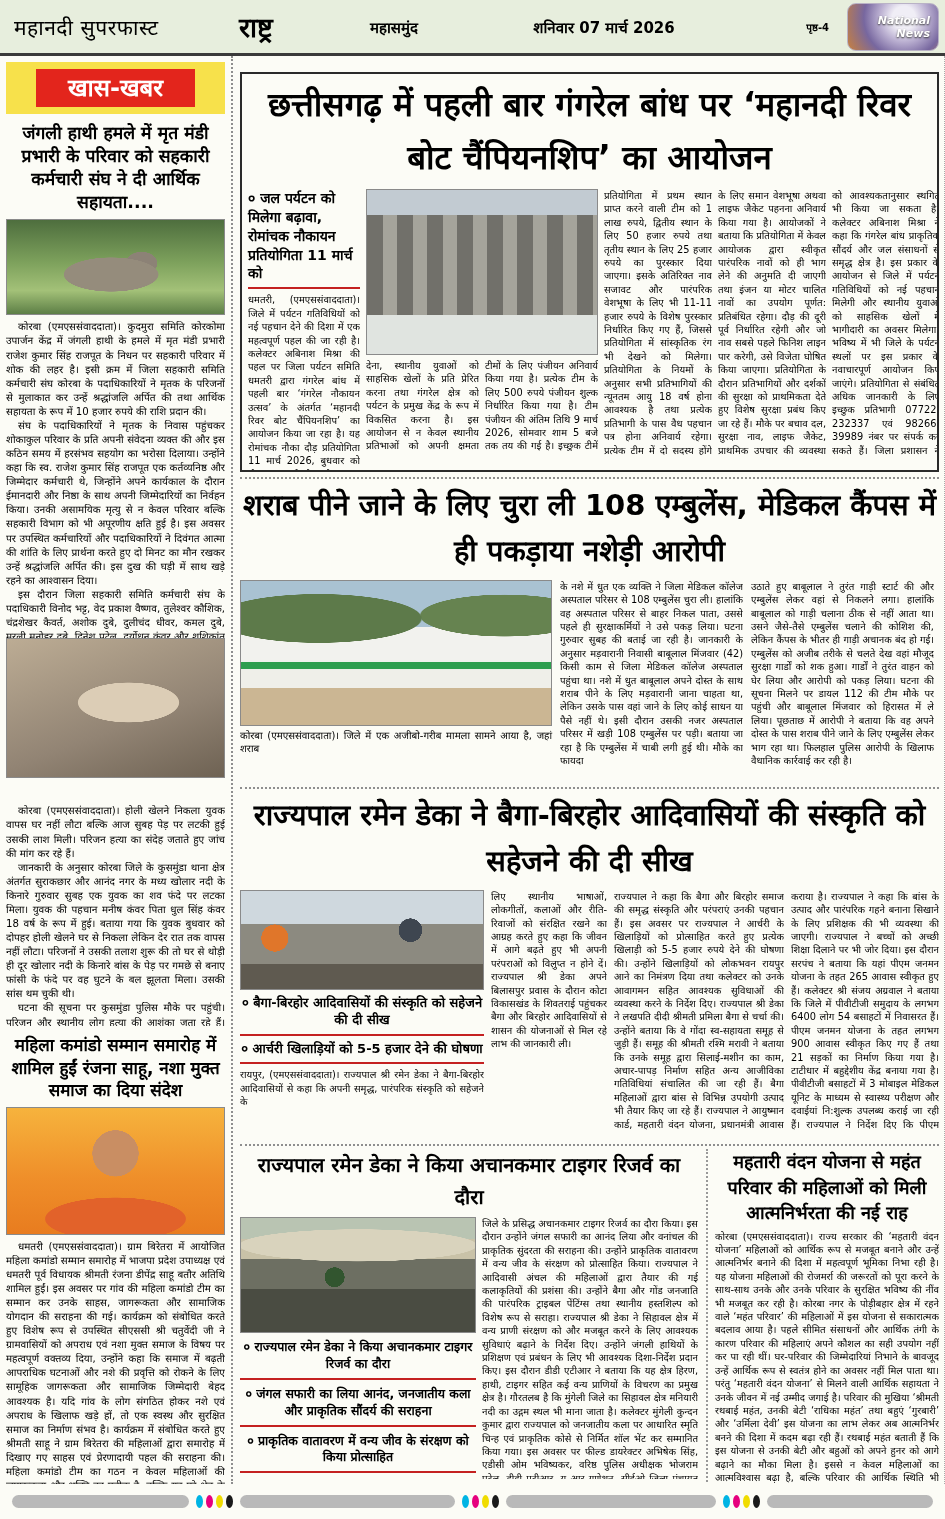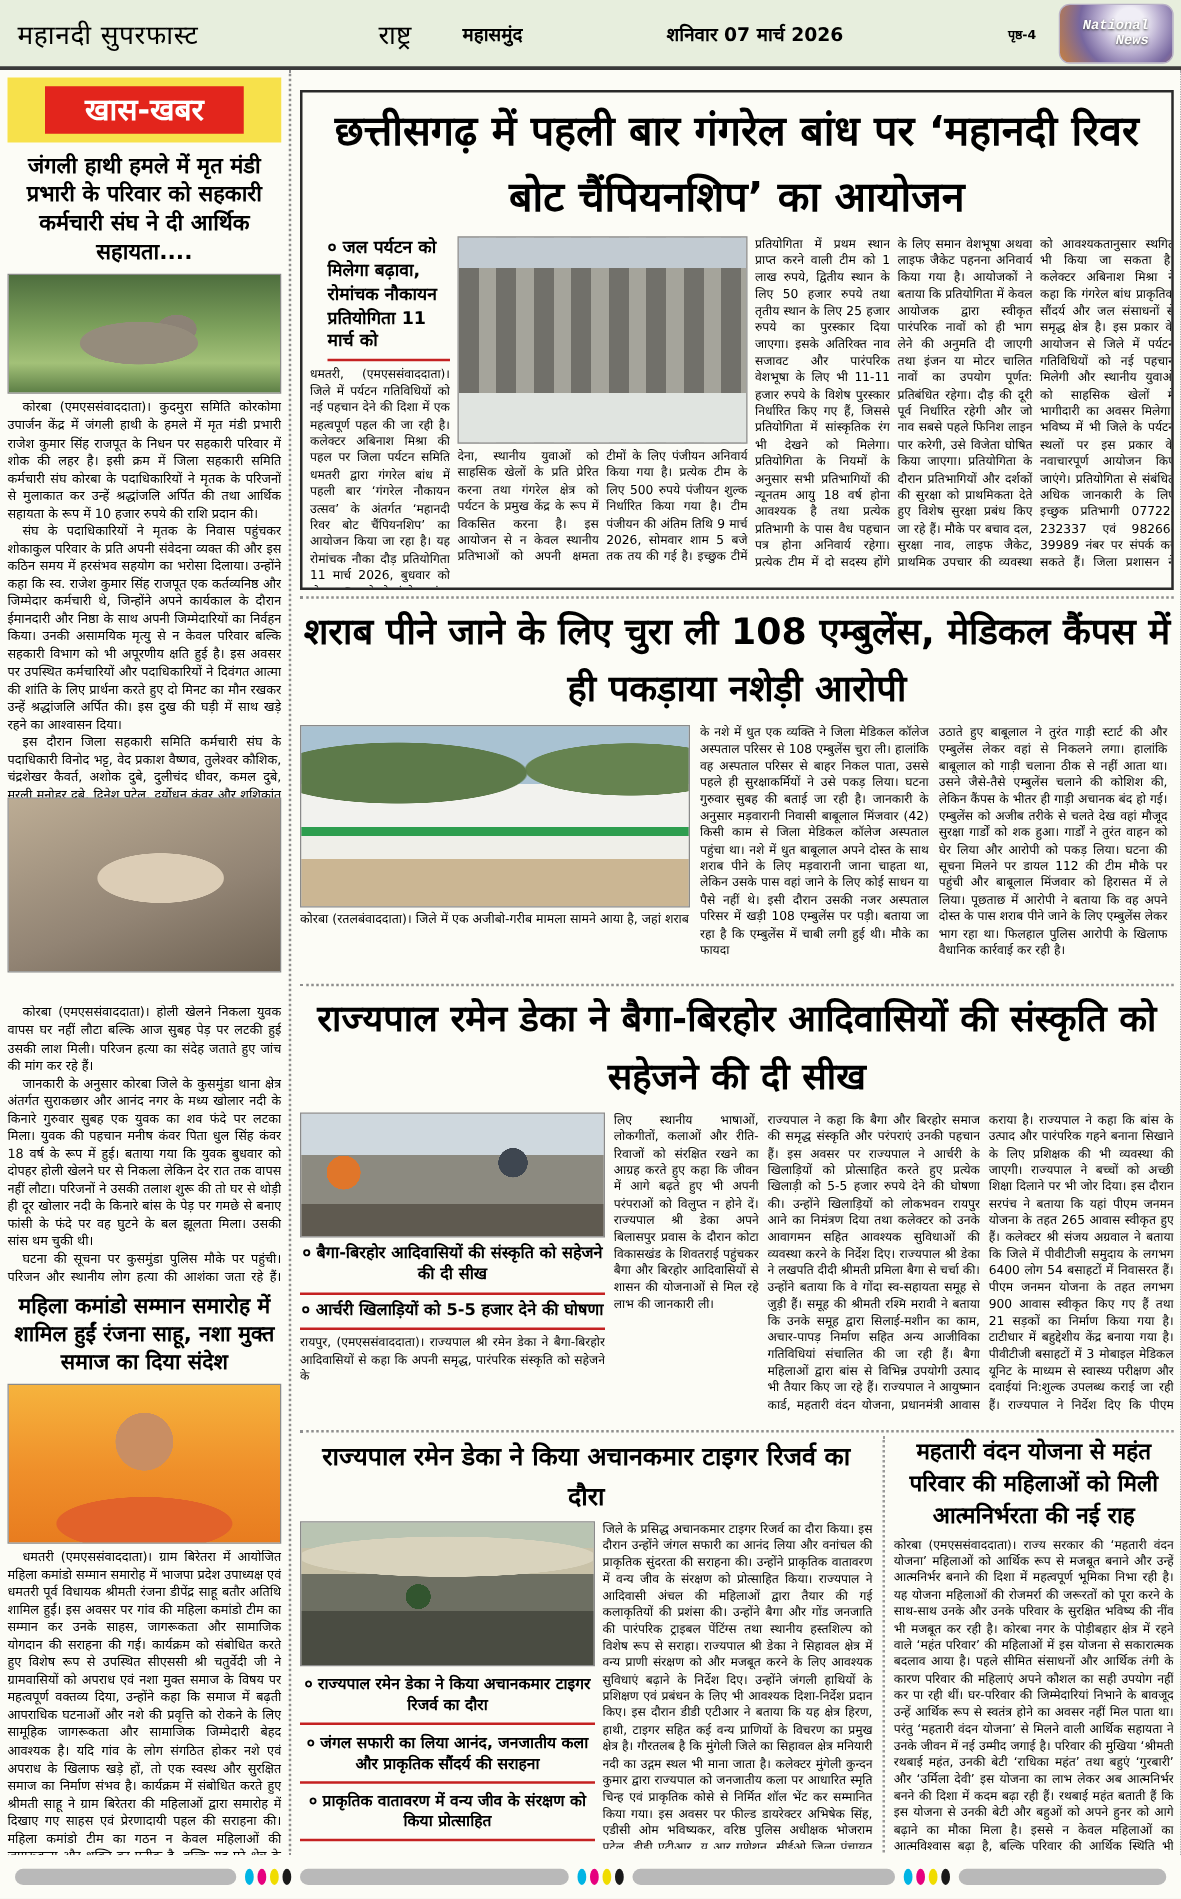--- a/index.html
+++ b/index.html
@@ -3,29 +3,29 @@
 <meta charset="utf-8">
 <style>
   * { margin:0; padding:0; box-sizing:border-box; }
   body { font-family:"DejaVu Sans", sans-serif; background:#e9e9e2; }
   .page { width:945px; height:1519px; margin:0 auto; background:#fcfcf6; overflow:hidden; position:relative; }
 
   
   .masthead { height:56px; background:#e7eedd; border-bottom:3px solid #3a3a3a;
               display:flex; align-items:center; padding:0 6px 0 14px; gap:10px; }
   .m-brand { font-size:21px; font-weight:normal; letter-spacing:0.5px; flex:0 0 215px; }
-  .m-rashtr { font-size:21px; font-weight:normal; flex:0 0 90px; text-align:right; }
+  .m-rashtr { font-size:27px; font-weight:bold; flex:0 0 90px; text-align:left; }
   .m-city { font-size:15px; font-weight:bold; flex:0 0 110px; text-align:center; }
   .m-date { font-size:15px; font-weight:bold; flex:1 1 auto; text-align:center; }
   .m-page { font-size:10px; font-weight:bold; flex:0 0 70px; text-align:right; }
   .m-logo { flex:0 0 92px; height:48px; margin-left:8px; border-radius:9px; border:1px solid #b9b2c6;
             background: radial-gradient(circle at 62% 30%, #f0eef6 0 18%, #b9aed0 38%, #77679f 62%, #c8803e 100%);
             color:#fff; font-size:11px; font-weight:bold; font-style:italic;
-            display:flex; flex-direction:column; justify-content:center; align-items:flex-end; padding-right:19px;
-            text-shadow:0 1px 2px #333;font-family:Liberation Mono, monospace; }
+            display:flex; flex-direction:column; justify-content:center; align-items:flex-end; padding-right:8px;
+            text-shadow:0 1px 2px #333; }
 
   
   .content { display:flex; height:1428px; }
 
   
   .sidebar { width:233px; flex:0 0 233px; border-right:2px dotted #8e8e8e; padding:6px 6px 0 6px; overflow:hidden; }
   .khas-wrap { background:#f7e14b; padding:7px 30px; }
   .khas { background:#e3251c; color:#fff; font-size:24px; font-weight:bold; text-align:center; padding:1px 0 4px; }
   .s-head { font-weight:bold; text-align:center; line-height:1.32; margin:8px 0 5px; }
   .s-head.h1 { font-size:17.5px; }
@@ -48,21 +48,21 @@
 
   
   .main { flex:1 1 auto; padding:16px 5px 0 7px; border-right:1px dotted #aaa; overflow:hidden; }
   .headline { font-weight:bold; text-align:center; }
 
   .a1 { border:2px solid #2a2a2a; height:400px; padding:4px 6px; overflow:hidden; }
   .a1 .headline { font-size:33px; line-height:1.62; }
   .a1-content { display:flex; gap:6px; margin-top:4px; height:266px; }
   .a1-c1 { width:112px; flex:0 0 112px; }
   .subhead { font-size:14px; font-weight:bold; text-align:left; line-height:1.35;
-             border-bottom:2px solid #c42121; padding-bottom:4px; margin-bottom:4px;margin-left:14px; }
+             border-bottom:2px solid #c42121; padding-bottom:4px; margin-bottom:4px; }
   .coltxt { font-size:9.8px; line-height:1.37; text-align:justify; overflow:hidden; }
   .a1-c1 .coltxt { height:190px; }
   .a1-mid { width:232px; flex:0 0 232px; }
   .dam { height:166px;
     background: linear-gradient(180deg,#c2cbd2 0 15%, rgba(0,0,0,0) 15% 76%, #e0e4e0 76%),
                 repeating-linear-gradient(90deg,#71706a 0 16px,#a5a49b 16px 30px); }
   .a1-mid-cols { display:flex; gap:6px; margin-top:4px; }
   .a1-mid-cols .coltxt { width:113px; height:92px; }
   .a1-right { display:flex; gap:6px; flex:1 1 auto; }
   .a1-right .coltxt { width:108px; height:266px; }
@@ -193,21 +193,21 @@
             <div class="coltxt">को आवश्यकतानुसार स्थगित भी किया जा सकता है। कलेक्टर अबिनाश मिश्रा ने कहा कि गंगरेल बांध प्राकृतिक सौंदर्य और जल संसाधनों से समृद्ध क्षेत्र है। इस प्रकार के आयोजन से जिले में पर्यटन गतिविधियों को नई पहचान मिलेगी और स्थानीय युवाओं को साहसिक खेलों में भागीदारी का अवसर मिलेगा। भविष्य में भी जिले के पर्यटन स्थलों पर इस प्रकार के नवाचारपूर्ण आयोजन किए जाएंगे। प्रतियोगिता से संबंधित अधिक जानकारी के लिए इच्छुक प्रतिभागी 07722-232337 एवं 98266-39989 नंबर पर संपर्क कर सकते हैं। जिला प्रशासन ने अधिक से अधिक टीमों से इस आयोजन में भाग लेकर इसे सफल बनाने की अपील की है।</div>
           </div>
         </div>
       </div>
 
       <div class="a2 sect">
         <div class="headline">शराब पीने जाने के लिए चुरा ली 108 एम्बुलेंस, मेडिकल कैंपस में ही पकड़ाया नशेड़ी आरोपी</div>
         <div class="a2-content">
           <div class="a2-photoblk">
             <div class="ph ambulance"></div>
-            <div class="caption">कोरबा (रतलबंवाददाता)। जिले में एक अजीबो-गरीब मामला सामने आया है, जहां शराब</div>
+            <div class="caption">कोरबा (एमएससंवाददाता)। जिले में एक अजीबो-गरीब मामला सामने आया है, जहां शराब</div>
           </div>
           <div class="coltxt">के नशे में धुत एक व्यक्ति ने जिला मेडिकल कॉलेज अस्पताल परिसर से 108 एम्बुलेंस चुरा ली। हालांकि वह अस्पताल परिसर से बाहर निकल पाता, उससे पहले ही सुरक्षाकर्मियों ने उसे पकड़ लिया। घटना गुरुवार सुबह की बताई जा रही है। जानकारी के अनुसार मड़वारानी निवासी बाबूलाल मिंजवार (42) किसी काम से जिला मेडिकल कॉलेज अस्पताल पहुंचा था। नशे में धुत बाबूलाल अपने दोस्त के साथ शराब पीने के लिए मड़वारानी जाना चाहता था, लेकिन उसके पास वहां जाने के लिए कोई साधन या पैसे नहीं थे। इसी दौरान उसकी नजर अस्पताल परिसर में खड़ी 108 एम्बुलेंस पर पड़ी। बताया जा रहा है कि एम्बुलेंस में चाबी लगी हुई थी। मौके का फायदा</div>
           <div class="coltxt">उठाते हुए बाबूलाल ने तुरंत गाड़ी स्टार्ट की और एम्बुलेंस लेकर वहां से निकलने लगा। हालांकि बाबूलाल को गाड़ी चलाना ठीक से नहीं आता था। उसने जैसे-तैसे एम्बुलेंस चलाने की कोशिश की, लेकिन कैंपस के भीतर ही गाड़ी अचानक बंद हो गई। एम्बुलेंस को अजीब तरीके से चलते देख वहां मौजूद सुरक्षा गार्डों को शक हुआ। गार्डों ने तुरंत वाहन को घेर लिया और आरोपी को पकड़ लिया। घटना की सूचना मिलने पर डायल 112 की टीम मौके पर पहुंची और बाबूलाल मिंजवार को हिरासत में ले लिया। पूछताछ में आरोपी ने बताया कि वह अपने दोस्त के पास शराब पीने जाने के लिए एम्बुलेंस लेकर भाग रहा था। फिलहाल पुलिस आरोपी के खिलाफ वैधानिक कार्रवाई कर रही है।</div>
         </div>
       </div>
 
       <div class="a3 sect">
         <div class="headline">राज्यपाल रमेन डेका ने बैगा-बिरहोर आदिवासियों की संस्कृति को सहेजने की दी सीख</div>
         <div class="a3-content">
           <div class="a3-left">

